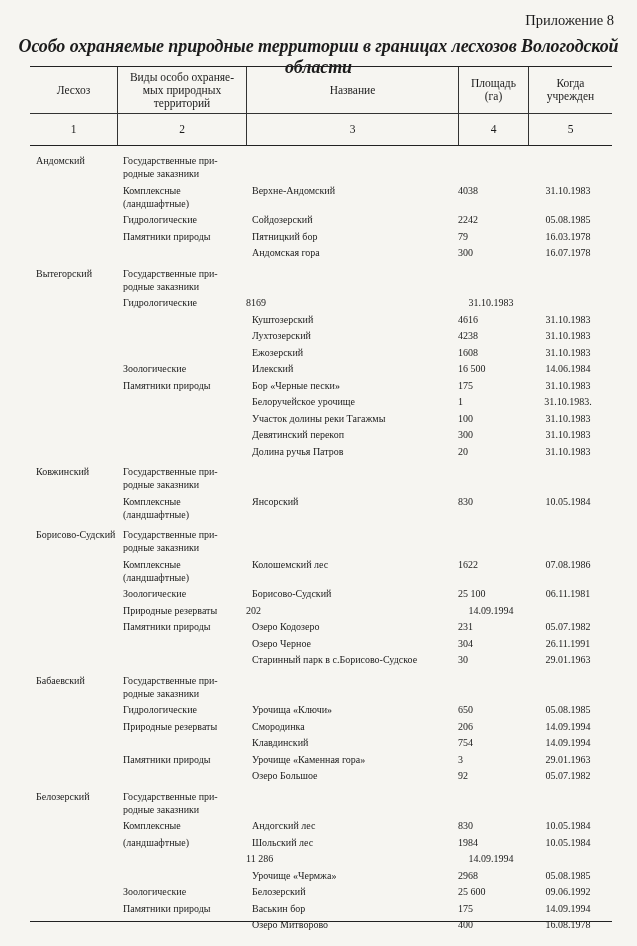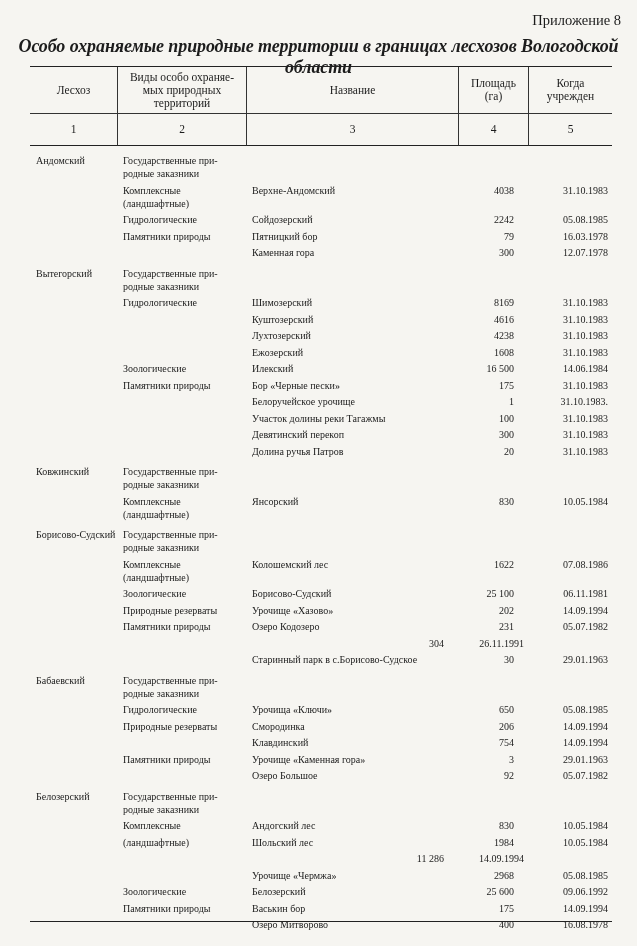--- a/index.html
+++ b/index.html
@@ -4,21 +4,21 @@
 <style>
   html, body { margin: 0; padding: 0; }
   body {
     width: 637px; height: 946px; overflow: hidden;
     background: #f6f5f1;
     color: #1c1c1c;
     font-family: "Liberation Serif", "DejaVu Serif", serif;
     position: relative;
   }
   .appendix {
-    position: absolute; top: 12px; right: 16px;
+    position: absolute; top: 12px; right: 23px;
     font-size: 14.5px;
     font-family: Liberation Serif, serif;
   }
   .title {
     position: absolute; top: 36px; left: 0; width: 637px;
     text-align: center; font-style: italic; font-weight: bold;
     font-size: 18px; letter-spacing: -0.1px;
   }
   .table {
     position: absolute; left: 30px; top: 66px; width: 582px;
@@ -38,22 +38,22 @@
   .hdr.r2 { border-top: none; }
   .hdr.r2 > div { height: 31px; border-bottom: 1.6px solid #222; }
   .body { position: relative; padding-top: 8px; font-size: 10px; }
   .row {
     display: grid;
     grid-template-columns: 87px 129px 212px 70px 84px;
     line-height: 13px;
     margin-bottom: 3.5px;
   }
   .row > div { padding-left: 6px; }
-  .row .area { text-align: right; padding-right: 14px; padding-left: 0; }
-  .row .date { text-align: right; padding-right: 4px; padding-left: 0; }
+  .row .area { padding-right: 14px; padding-left: 0; }
+  .row .date { text-align: center; padding-right: 4px; padding-left: 0; }
   .group-gap { height: 4px; }
   .bottom-rule {
     position: absolute; left: 30px; top: 921px; width: 582px;
     border-top: 1.6px solid #222;
   }
 </style>
 </head>
 <body>
 
 <div class="appendix">Приложение 8</div>
@@ -99,36 +99,35 @@
       <div class="row">
         <div></div>
         <div>Памятники природы</div>
         <div>Пятницкий бор</div>
         <div class="area">79</div>
         <div class="date">16.03.1978</div>
       </div>
       <div class="row">
         <div></div>
         <div></div>
-        <div>Каменная гора</div>
+        <div>Андомская гора</div>
         <div class="area">300</div>
-        <div class="date">12.07.1978</div>
+        <div class="date">16.07.1978</div>
       </div>
       <div class="group-gap"></div>
       <div class="row">
         <div>Вытегорский</div>
         <div>Государственные при-родные заказники</div>
         <div></div>
         <div class="area"></div>
         <div class="date"></div>
       </div>
       <div class="row">
         <div></div>
         <div>Гидрологические</div>
-        <div>Шимозерский</div>
         <div class="area">8169</div>
         <div class="date">31.10.1983</div>
       </div>
       <div class="row">
         <div></div>
         <div></div>
         <div>Куштозерский</div>
         <div class="area">4616</div>
         <div class="date">31.10.1983</div>
       </div>
@@ -221,34 +220,34 @@
       <div class="row">
         <div></div>
         <div>Зоологические</div>
         <div>Борисово-Судский</div>
         <div class="area">25 100</div>
         <div class="date">06.11.1981</div>
       </div>
       <div class="row">
         <div></div>
         <div>Природные резерваты</div>
-        <div>Урочище «Хазово»</div>
         <div class="area">202</div>
         <div class="date">14.09.1994</div>
       </div>
       <div class="row">
         <div></div>
         <div>Памятники природы</div>
         <div>Озеро Кодозеро</div>
         <div class="area">231</div>
         <div class="date">05.07.1982</div>
       </div>
       <div class="row">
         <div></div>
         <div></div>
+        <div>Озеро Черное</div>
         <div class="area">304</div>
         <div class="date">26.11.1991</div>
       </div>
       <div class="row">
         <div></div>
         <div></div>
         <div>Старинный парк в с.Борисово-Судское</div>
         <div class="area">30</div>
         <div class="date">29.01.1963</div>
       </div>

